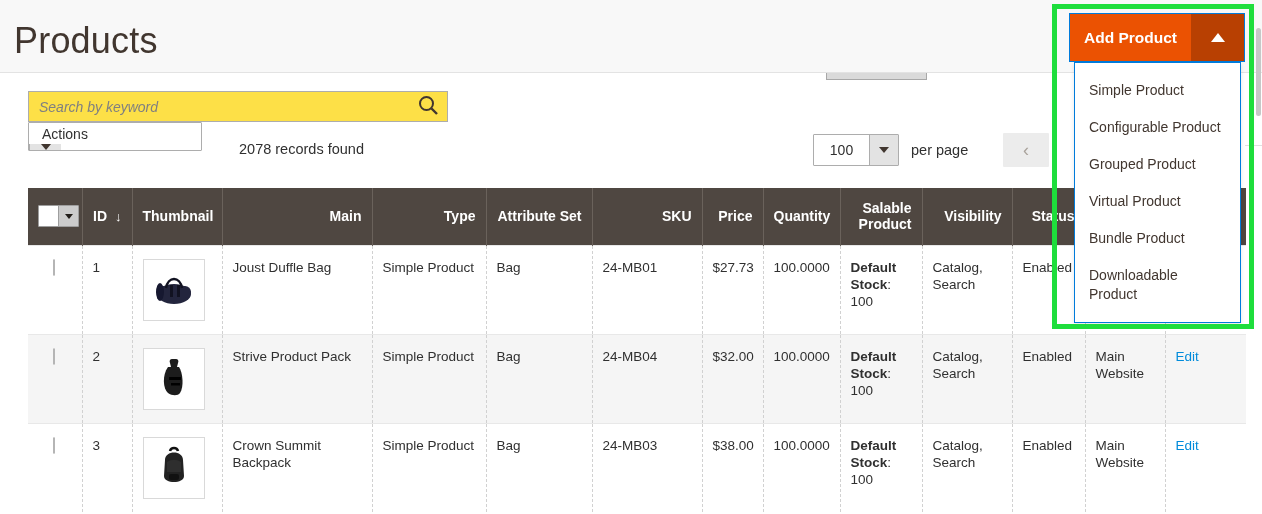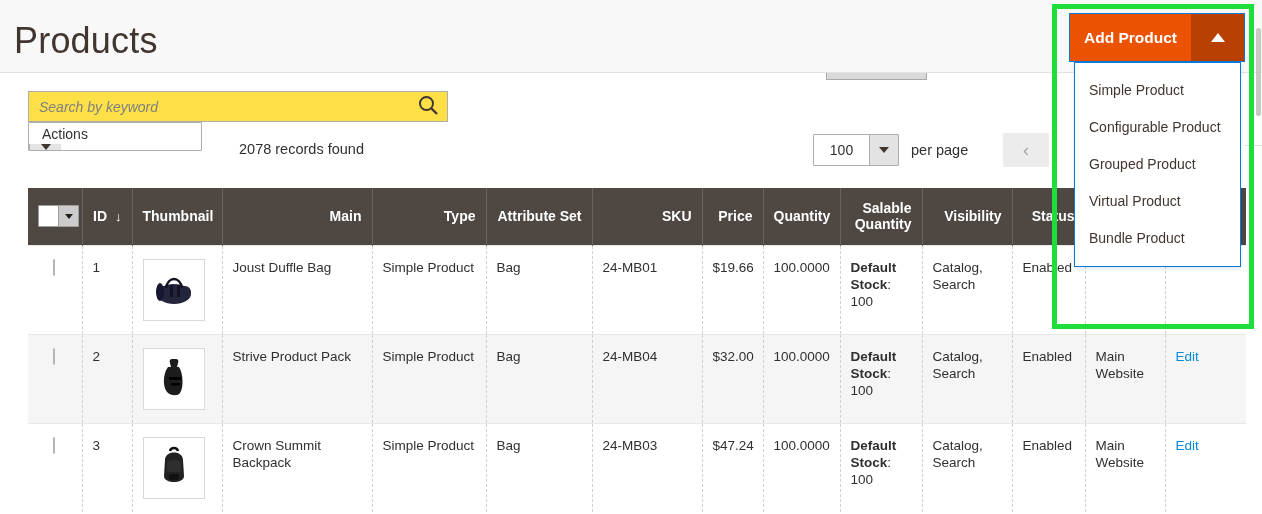--- a/index.html
+++ b/index.html
@@ -173,21 +173,21 @@
             </span>
           </th>
           <th><span>ID</span><span class="sort-arrow">↓</span></th>
           <th>Thumbnail</th>
           <th>Main</th>
           <th>Type</th>
           <th>Attribute Set</th>
           <th>SKU</th>
           <th>Price</th>
           <th>Quantity</th>
-          <th>Salable Quantity</th>
+          <th>Salable Product</th>
           <th>Visibility</th>
           <th>Status</th>
           <th></th>
           <th></th>
         </tr>
       </thead>
       <tbody>
         <tr>
           <td><span class="row-check"></span></td>
           <td>1</td>
@@ -202,21 +202,21 @@
                   <rect x="20" y="21" width="3" height="12" fill="#111221"></rect>
                   <rect x="27" y="21" width="3" height="12" fill="#111221"></rect>
                 </svg>
               </span>
             </span>
           </td>
           <td>Joust Duffle Bag</td>
           <td>Simple Product</td>
           <td>Bag</td>
           <td>24-MB01</td>
-          <td>$19.66</td>
+          <td>$27.73</td>
           <td>100.0000</td>
           <td class="salable">
             <b class="lbl">Default Stock</b>
             <div>100</div>
           </td>
           <td>Catalog, Search</td>
           <td>Enabled</td>
           <td></td>
           <td><a class="edit-link"></a></td>
         </tr>
@@ -262,21 +262,21 @@
                   <path d="M17 20 C22 17,26 17,31 20 L31 30 L17 30 Z" fill="#2e2e2e"></path>
                   <rect x="19" y="32" width="10" height="6" rx="2" fill="#111"></rect>
                 </svg>
               </span>
             </span>
           </td>
           <td>Crown Summit Backpack</td>
           <td>Simple Product</td>
           <td>Bag</td>
           <td>24-MB03</td>
-          <td>$47.24</td>
+          <td>$38.00</td>
           <td>100.0000</td>
           <td class="salable">
             <b class="lbl">Default Stock</b>
             <div>100</div>
           </td>
           <td>Catalog, Search</td>
           <td>Enabled</td>
           <td>Main Website</td>
           <td><a class="edit-link">Edit</a></td>
         </tr>
@@ -290,17 +290,18 @@
       <span class="caret-up"></span>
     </span>
   </button>
 
   <ul class="add-product-menu">
     <li>Simple Product</li>
     <li>Configurable Product</li>
     <li>Grouped Product</li>
     <li>Virtual Product</li>
     <li>Bundle Product</li>
+    <li>Downloadable Product</li>
   </ul>
 
   <div class="annotation-box"></div>
 
 </div>
 
 </body></html>

